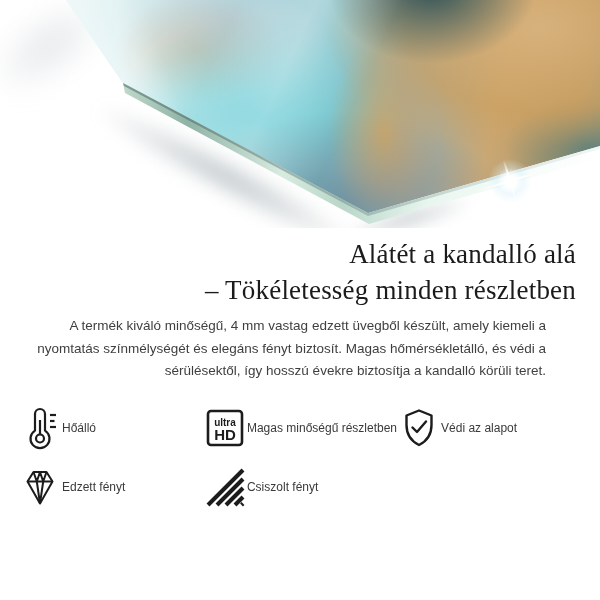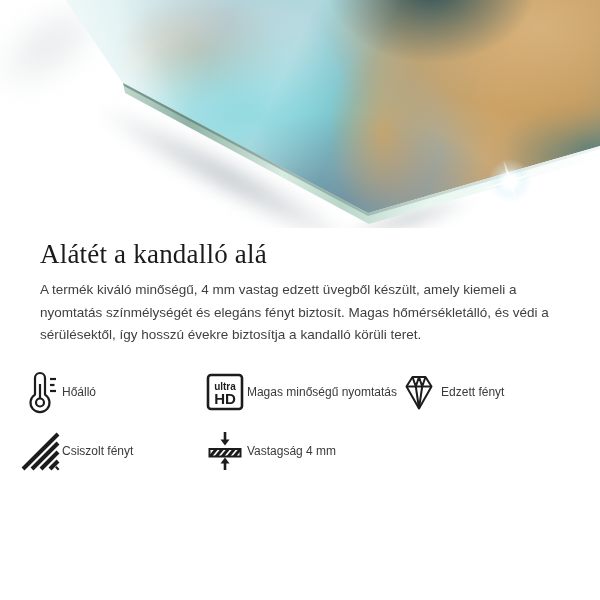--- a/index.html
+++ b/index.html
@@ -72,21 +72,21 @@
   .sparkle .ray-h {
     position: absolute; left: -34px; top: -1px; width: 68px; height: 2px;
     background: linear-gradient(90deg, rgba(255,255,255,0), #fff 35%, #fff 65%, rgba(255,255,255,0));
   }
   .sparkle .ray-v {
     position: absolute; left: -1px; top: -22px; width: 2px; height: 44px;
     background: linear-gradient(180deg, rgba(255,255,255,0), #fff 35%, #fff 65%, rgba(255,255,255,0));
   }
 
   
-  .content { padding: 0 40px; }
+  .content { padding: 0 24px; text-align: right; }
   .title {
     margin: 8px 0 0;
     font-family: "Liberation Serif", serif;
     font-weight: 400;
     font-size: 27px;
     line-height: 36px;
     color: #1b1b1b;
     letter-spacing: 0.2px;
   }
   .title span { display: block; }
@@ -123,20 +123,21 @@
   <div class="sparkle">
     <div class="glow"></div>
     <div class="ray-h"></div>
     <div class="ray-v"></div>
   </div>
 </div>
 
 <div class="content">
   <h1 class="title">
     <span>Alátét a kandalló alá</span>
+    <span>– Tökéletesség minden részletben</span>
   </h1>
   <p class="desc">A termék kiváló minőségű, 4 mm vastag edzett üvegből készült, amely kiemeli a nyomtatás színmélységét és elegáns fényt biztosít. Magas hőmérsékletálló, és védi a sérülésektől, így hosszú évekre biztosítja a kandalló körüli teret.</p>
 </div>
 
 <div class="features">
 
   <div class="feature">
     <svg viewBox="0 0 44 44" fill="none" stroke="#1c1c1c" stroke-width="2.2">
       <path d="M17 8 a5 5 0 0 1 10 0 v16.6 a9.5 9.5 0 1 1 -10 0 Z" stroke-linejoin="round"></path>
       <circle cx="22" cy="32.5" r="4"></circle>
@@ -147,23 +148,30 @@
     </svg>
     <span class="flabel">Hőálló</span>
   </div>
 
   <div class="feature">
     <svg viewBox="0 0 44 44">
       <rect x="5" y="5" width="34" height="34" rx="3" fill="none" stroke="#1c1c1c" stroke-width="2.6"></rect>
       <text x="22" y="19.5" text-anchor="middle" font-family="Liberation Sans, sans-serif" font-size="10" font-weight="700" fill="#1c1c1c">ultra</text>
       <text x="22" y="34" text-anchor="middle" font-family="Liberation Sans, sans-serif" font-size="15" font-weight="800" fill="#1c1c1c">HD</text>
     </svg>
-    <span class="flabel">Magas minőségű nyomtatás</span>
+    <span class="flabel">Magas minőségű részletben</span>
   </div>
 
+  <div class="feature">
+    <svg viewBox="0 0 44 44" fill="none" stroke="#1c1c1c" stroke-width="2.4" stroke-linejoin="round" stroke-linecap="round">
+      <path d="M22 4.5 L34.5 9.5 V19 C34.5 28.5 29 35.5 22 39 C15 35.5 9.5 28.5 9.5 19 V9.5 Z"></path>
+      <path d="M15.5 21.5 L20 26 L29 15.5"></path>
+    </svg>
+    <span class="flabel">Védi az alapot</span>
+  </div>
 
   <div class="feature">
     <svg viewBox="0 0 44 44" fill="none" stroke="#1c1c1c" stroke-width="2" stroke-linejoin="round">
       <path d="M9.5 16.5 L15.5 7 L28.5 7 L34.5 16.5 L22 38.5 Z"></path>
       <path d="M9.5 16.5 L34.5 16.5"></path>
       <path d="M15.5 7 L18.8 16.5 L22 7 L25.2 16.5 L28.5 7"></path>
       <path d="M18.8 16.5 L22 38.5 M25.2 16.5 L22 38.5"></path>
     </svg>
     <span class="flabel">Edzett fényt</span>
   </div>
@@ -172,34 +180,14 @@
     <svg viewBox="0 0 44 44" stroke="#1c1c1c" stroke-width="4">
       <line x1="5" y1="40" x2="40" y2="5"></line>
       <line x1="14" y1="40" x2="40" y2="14"></line>
       <line x1="23" y1="40" x2="40" y2="23"></line>
       <line x1="32" y1="40" x2="40" y2="32"></line>
       <line x1="38.5" y1="40" x2="40" y2="38.5"></line>
     </svg>
     <span class="flabel">Csiszolt fényt</span>
   </div>
 
-  <div class="feature">
-    <svg viewBox="0 0 44 44">
-      <line x1="22" y1="3" x2="22" y2="11" stroke="#1c1c1c" stroke-width="2.6"></line>
-      <path d="M17.5 10.5 L26.5 10.5 L22 16.5 Z" fill="#1c1c1c"></path>
-      <g clip-path="url(#barclip)">
-        <line x1="6" y1="29" x2="15" y2="18" stroke="#1c1c1c" stroke-width="3"></line>
-        <line x1="12" y1="29" x2="21" y2="18" stroke="#1c1c1c" stroke-width="3"></line>
-        <line x1="18" y1="29" x2="27" y2="18" stroke="#1c1c1c" stroke-width="3"></line>
-        <line x1="24" y1="29" x2="33" y2="18" stroke="#1c1c1c" stroke-width="3"></line>
-        <line x1="30" y1="29" x2="39" y2="18" stroke="#1c1c1c" stroke-width="3"></line>
-      </g>
-      <clipPath id="barclip">
-          <rect x="6.5" y="20" width="31" height="7.5"></rect>
-        </clipPath>
-      <rect x="6.5" y="20" width="31" height="7.5" fill="none" stroke="#1c1c1c" stroke-width="2"></rect>
-      <line x1="22" y1="41" x2="22" y2="33" stroke="#1c1c1c" stroke-width="2.6"></line>
-      <path d="M17.5 34.5 L26.5 34.5 L22 28.5 Z" fill="#1c1c1c"></path>
-    </svg>
-    <span class="flabel">Vastagság 4 mm</span>
-  </div>
 
 </div>
 
 </body></html>

